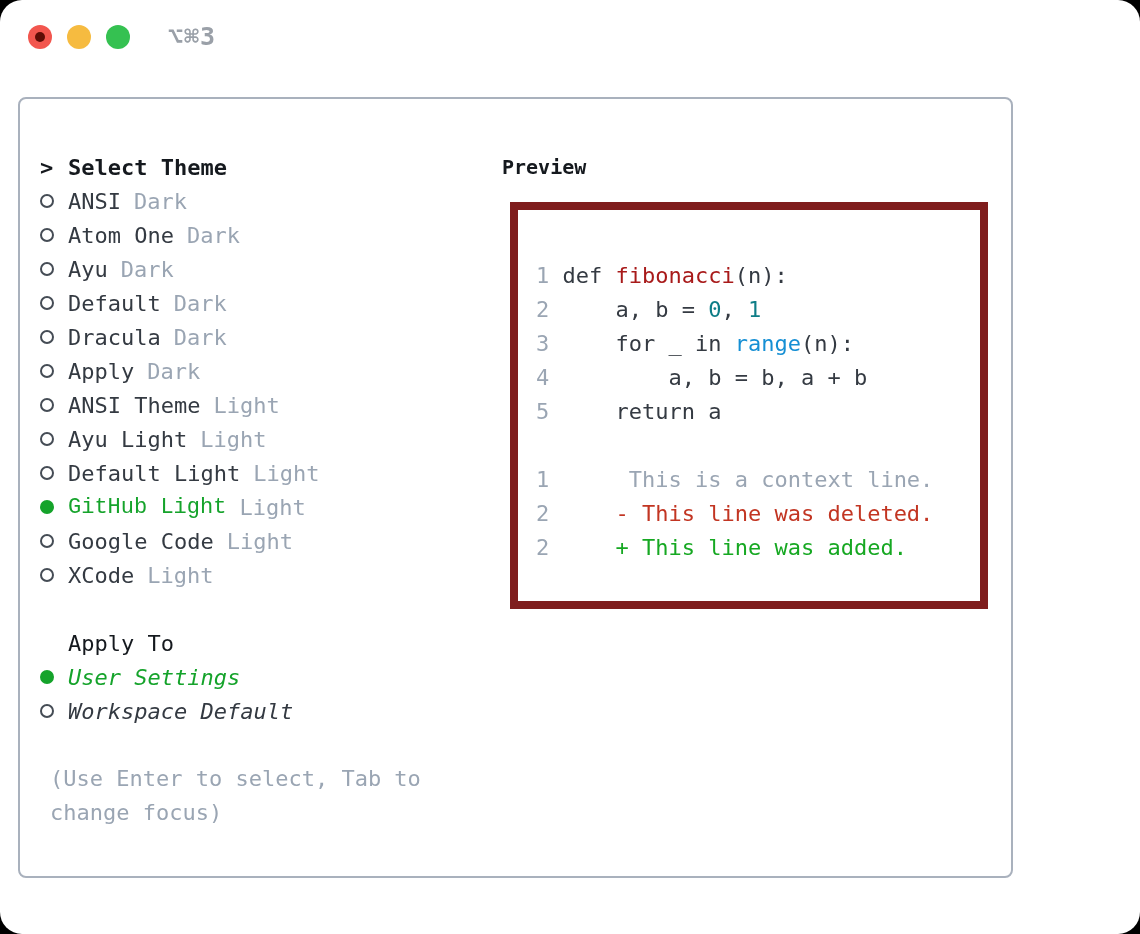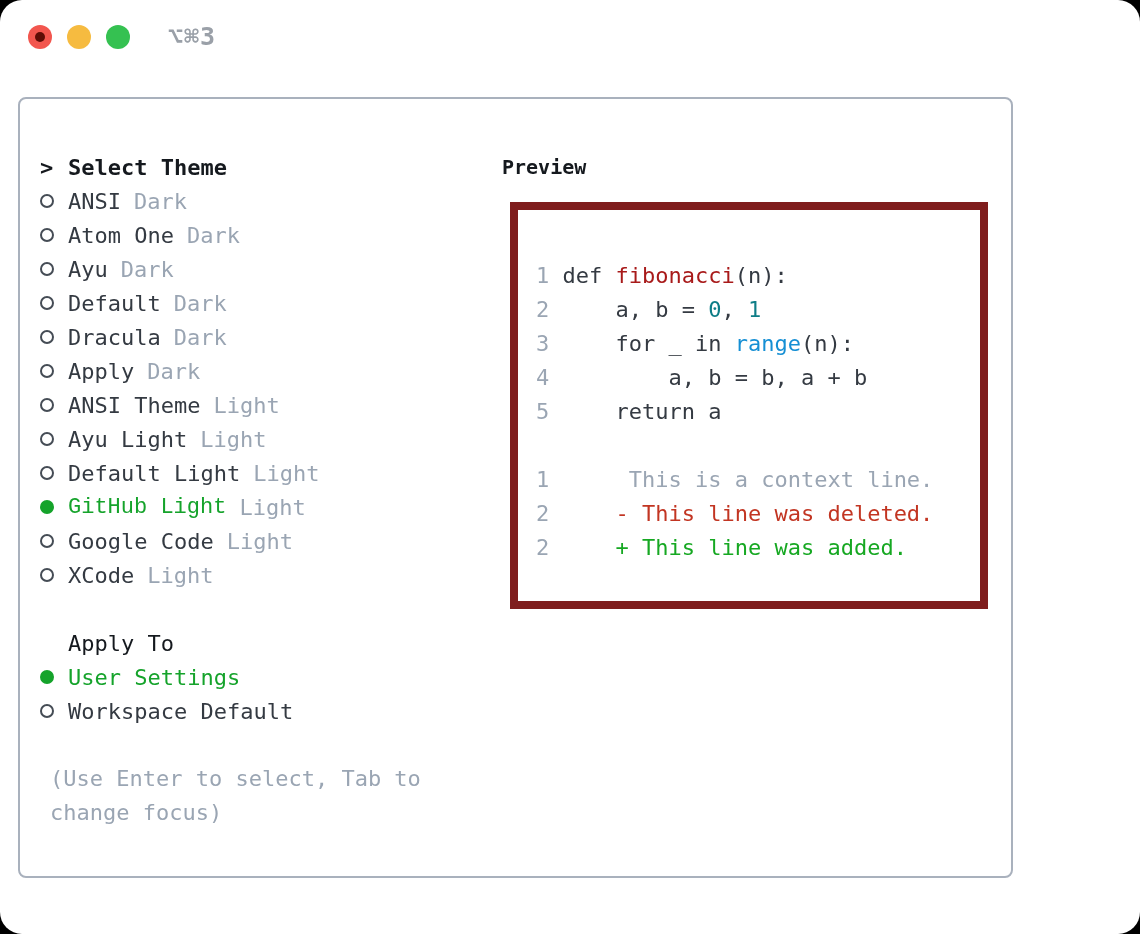--- a/index.html
+++ b/index.html
@@ -35,21 +35,21 @@
   .picker-title{font-weight:bold;color:#15191e;}
   .ring{
     width:14px;height:14px;border-radius:50%;border:2px solid #454c55;background:transparent;
   }
   .ring.sel{border-color:var(--green-sel);background:var(--green-sel);}
   .theme-name{color:#343a42;}
   .theme-name.sel{color:var(--green-sel);font-family:Liberation Mono, monospace;}
   .theme-tag{color:#9aa5b3;margin-left:13px;}
   .spacer{height:34px;}
   .apply-title{color:#15191e;}
-  .opt-label{color:#343a42;}
+  .opt-label{color:#343a42;font-style:italic;}
   .opt-label.sel{color:var(--green-sel);}
   .hint{
     margin-left:10px;width:420px;color:#9aa5b3;font-size:22px;line-height:34px;
   }
   
   .preview-title{
     position:absolute;left:482px;top:51px;height:34px;line-height:34px;
     font-size:20px;font-weight:bold;color:#15191e;
   }
   .preview-box{

